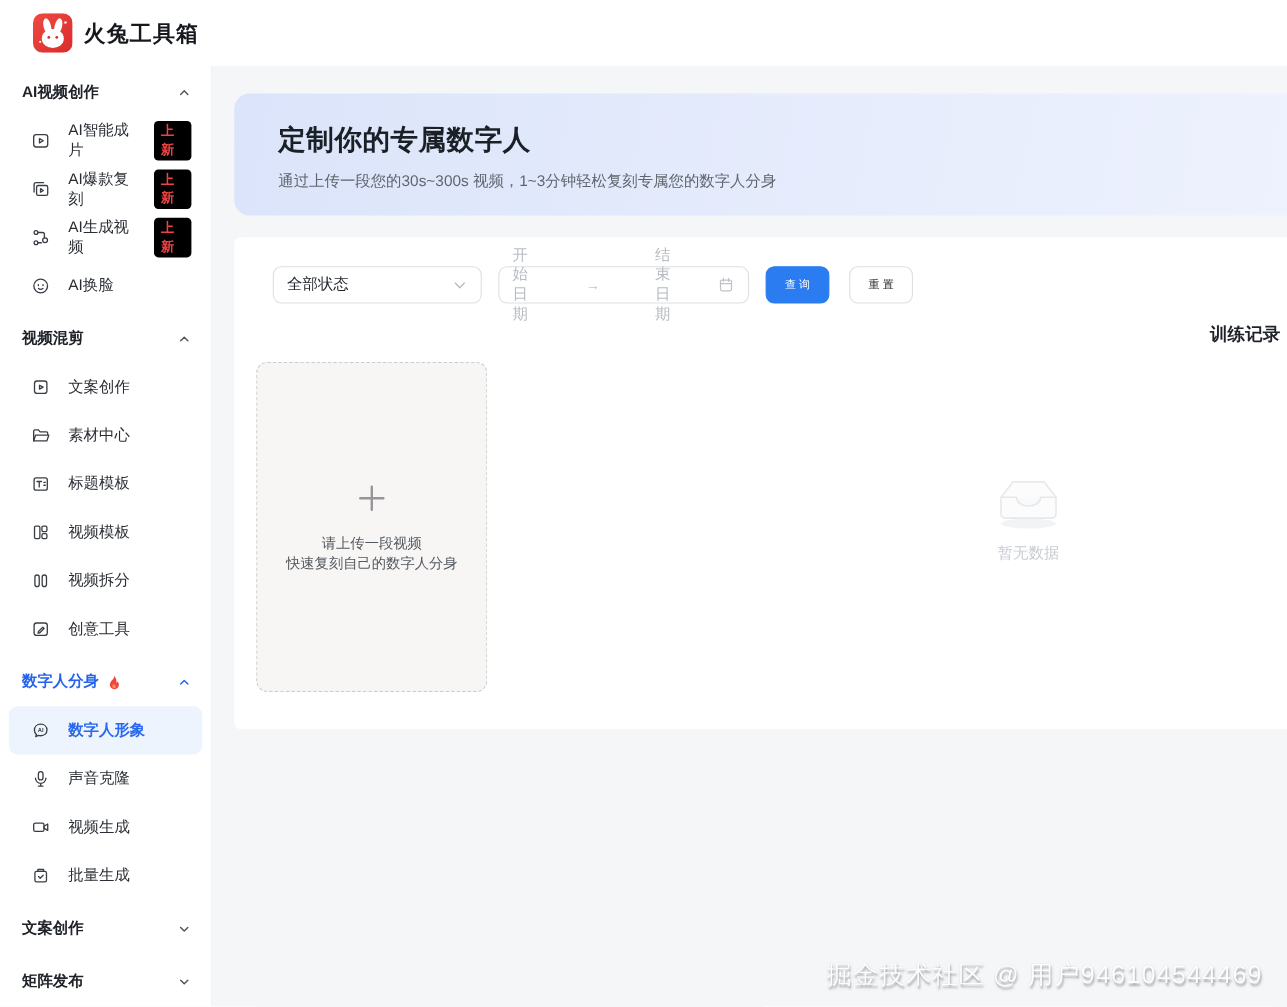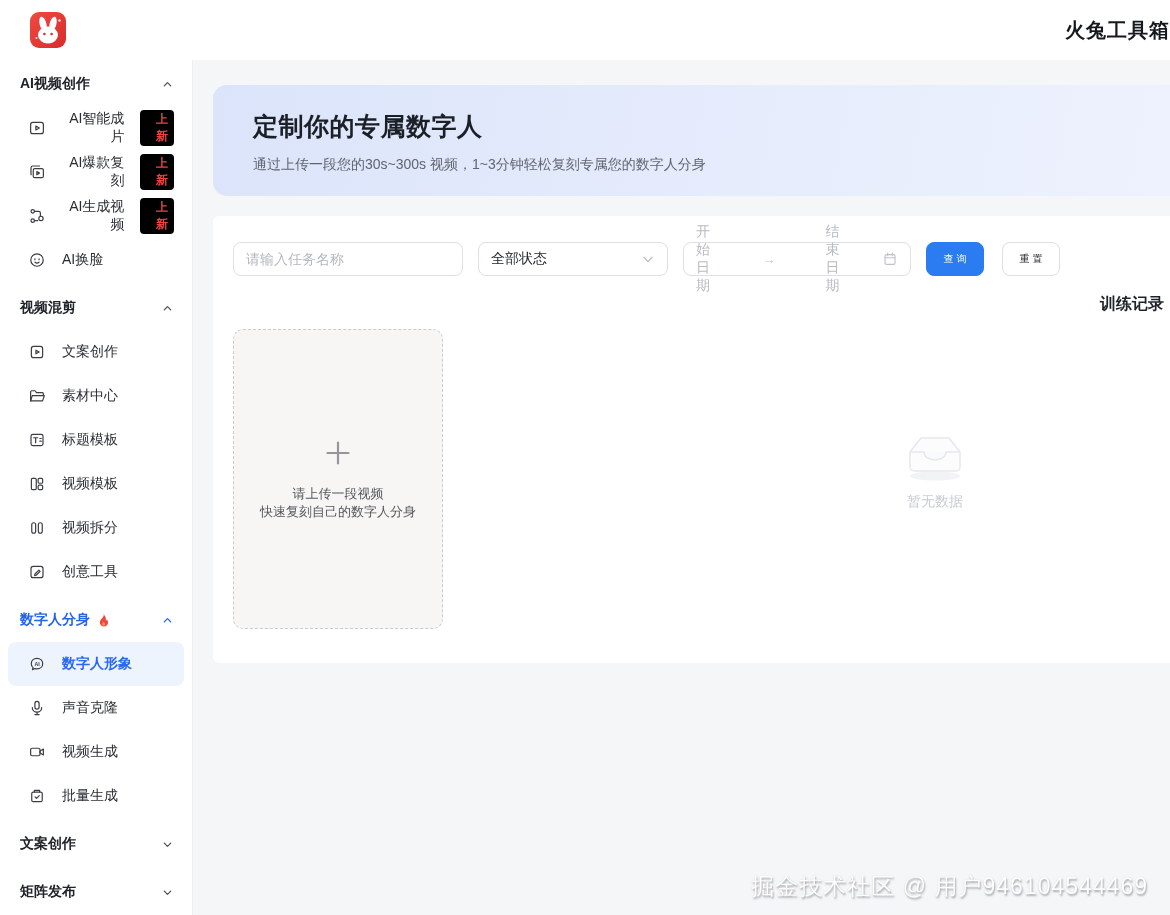--- a/index.html
+++ b/index.html
@@ -1,26 +1,26 @@
 <!DOCTYPE html>
 <html><head>
 <meta charset="utf-8">
 <style>
   * { margin:0; padding:0; box-sizing:border-box; }
   html,body { width:1170px; height:915px; }
   body { font-family:"Liberation Sans","DejaVu Sans",sans-serif; background:#fff; overflow:hidden; }
   .app { position:relative; width:1170px; height:915px; background:#fff; overflow:hidden; }
 
   
-  .header { position:absolute; top:0; left:0; right:0; height:60px; background:#fff; display:flex; align-items:center; padding-left:30px; z-index:3;justify-content:space-between; }
+  .header { position:absolute; top:0; left:0; right:0; height:60px; background:#fff; display:flex; align-items:center; padding-left:30px; z-index:3; }
   .logo { width:36px; height:36px; flex:none; }
   .app-title { margin-left:10px; font-size:20px; font-weight:700; color:#15181d; letter-spacing:1px; }
 
   
-  .sidebar { position:absolute; top:60px; left:0; bottom:0; width:193px; background:#fff; border-right:1px solid #edeff2; z-index:2;text-align:right; }
+  .sidebar { position:absolute; top:60px; left:0; bottom:0; width:193px; background:#fff; border-right:1px solid #edeff2; z-index:2; }
   .menu { padding:2px 8px 0; }
   .sec { height:44px; display:flex; align-items:center; justify-content:space-between; padding:0 10px 0 12px; font-size:14px; font-weight:700; color:#20242a; cursor:pointer; }
   .sec:not(:first-child) { margin-top:4px; }
   .sec .sec-left { display:flex; align-items:center; gap:6px; }
   .sec.blue { color:#2563eb; }
   .chev { width:13px; height:13px; color:#4f5archived; color:#4f535a; display:flex; }
   .sec.blue .chev { color:#2563eb; }
   .item { height:44px; display:flex; align-items:center; gap:16px; padding:0 10px 0 20px; border-radius:8px; font-size:14px; font-weight:500; color:#2a2e34; cursor:pointer; }
   .item .ic { width:18px; height:18px; color:#3a3e44; flex:none; display:flex; }
   .item.active { background:#eef4fe; color:#2968ef; font-weight:700; }
@@ -301,21 +301,20 @@
   <div class="main">
 
     <div class="banner">
       <div class="banner-title">定制你的专属数字人</div>
       <div class="banner-sub">通过上传一段您的30s~300s 视频，1~3分钟轻松复刻专属您的数字人分身</div>
     </div>
 
     <div class="panel">
 
       <div class="filters">
-        <input class="ctl task-input" type="text" placeholder="请输入任务名称" style="">
         <div class="ctl select">
           <span>全部状态</span>
           <span class="dd">
             <svg viewBox="0 0 24 24" fill="none" stroke="currentColor" stroke-width="2" stroke-linecap="round" stroke-linejoin="round">
                 <polyline points="5 9 12 16.5 19 9"></polyline>
               </svg>
           </span>
         </div>
         <div class="ctl daterange">
           <span>开始日期</span>

